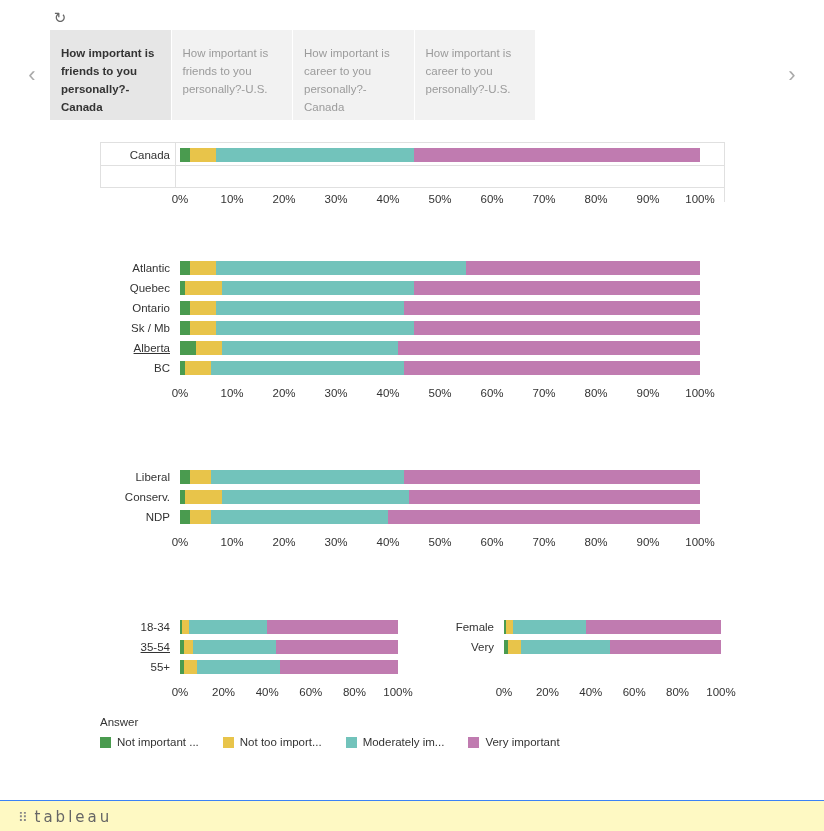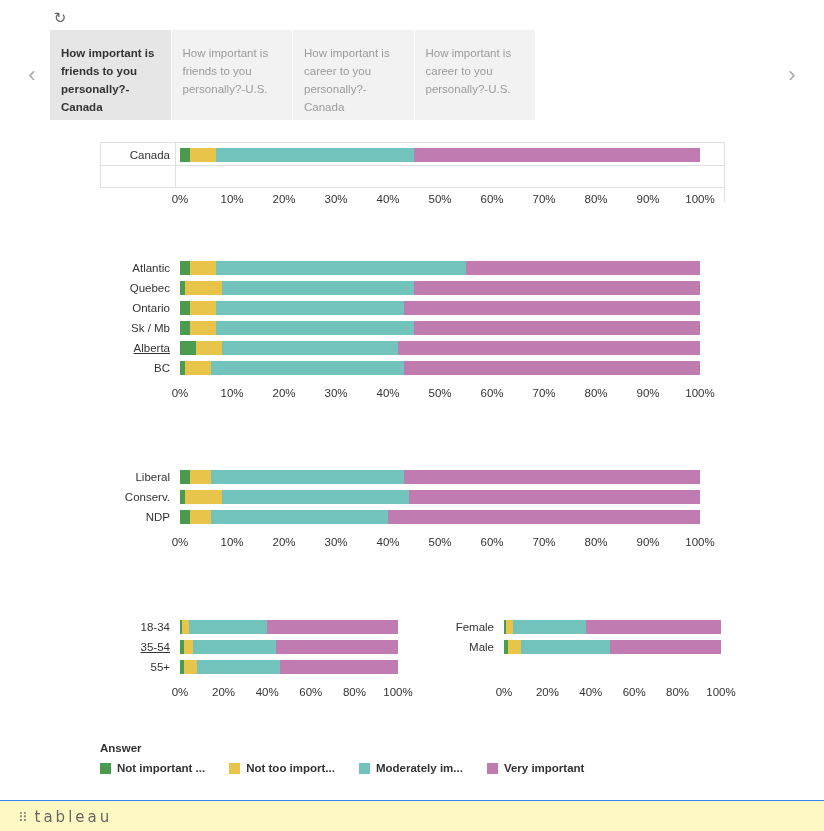--- a/index.html
+++ b/index.html
@@ -134,23 +134,22 @@
     position: absolute;
     font-size: 11.5px;
     color: #333333;
     transform: translateX(-50%);
     white-space: nowrap;
   }
 
   
   .legend {
     position: absolute;
-    left: 100px; top: 742px;
+    left: 100px; top: 716px;
     width: 600px;
-    font-weight: bold;
   }
   .legend-title {
     font-size: 11.5px;
     color: #333333;
     margin-bottom: 8px;
   }
   .legend-items {
     display: flex;
     align-items: center;
   }
@@ -366,21 +365,21 @@
         </div>
       </div>
       <div class="panel" style="left: 7px; top: 0px; width: 824px; height: 670px;">
         <div class="row-label" style="top: 500px; left: 332px; width: 155px;">Female</div>
         <div class="bar" style="left: 497px; top: 500px; width: 217px;">
           <div class="seg" style="background: rgb(74, 155, 79); width: 2.17px;"></div>
           <div class="seg" style="background: rgb(232, 196, 74); width: 6.51px;"></div>
           <div class="seg" style="background: rgb(114, 195, 187); width: 73.78px;"></div>
           <div class="seg" style="background: rgb(192, 123, 176); width: 134.54px;"></div>
         </div>
-        <div class="row-label" style="top: 520px; left: 332px; width: 155px;">Male</div>
+        <div class="row-label" style="top: 520px; left: 332px; width: 155px;">Very</div>
         <div class="bar" style="left: 497px; top: 520px; width: 217px;">
           <div class="seg" style="background: rgb(74, 155, 79); width: 4.34px;"></div>
           <div class="seg" style="background: rgb(232, 196, 74); width: 13.02px;"></div>
           <div class="seg" style="background: rgb(114, 195, 187); width: 88.97px;"></div>
           <div class="seg" style="background: rgb(192, 123, 176); width: 110.67px;"></div>
         </div>
         <div class="axis" style="left: 0px; top: 566px; width: 824px;">
           <div class="tick" style="left: 497px;">0%</div>
           <div class="tick" style="left: 540.4px;">20%</div>
           <div class="tick" style="left: 583.8px;">40%</div>

